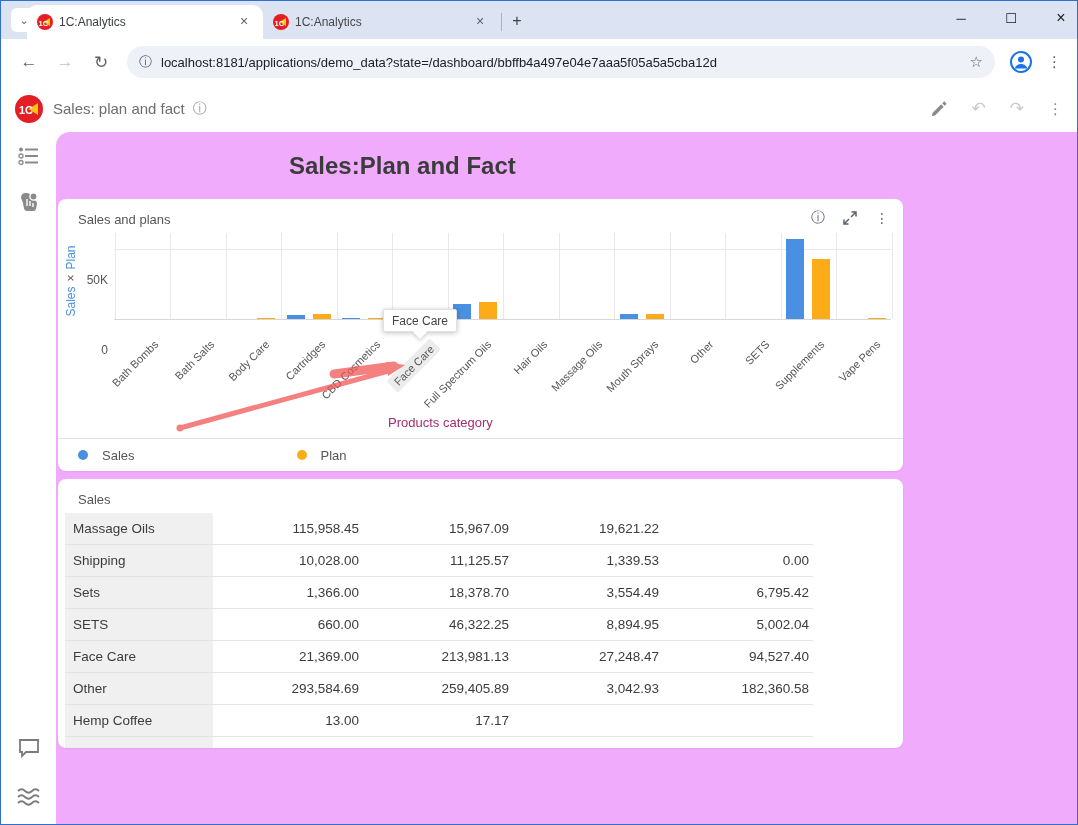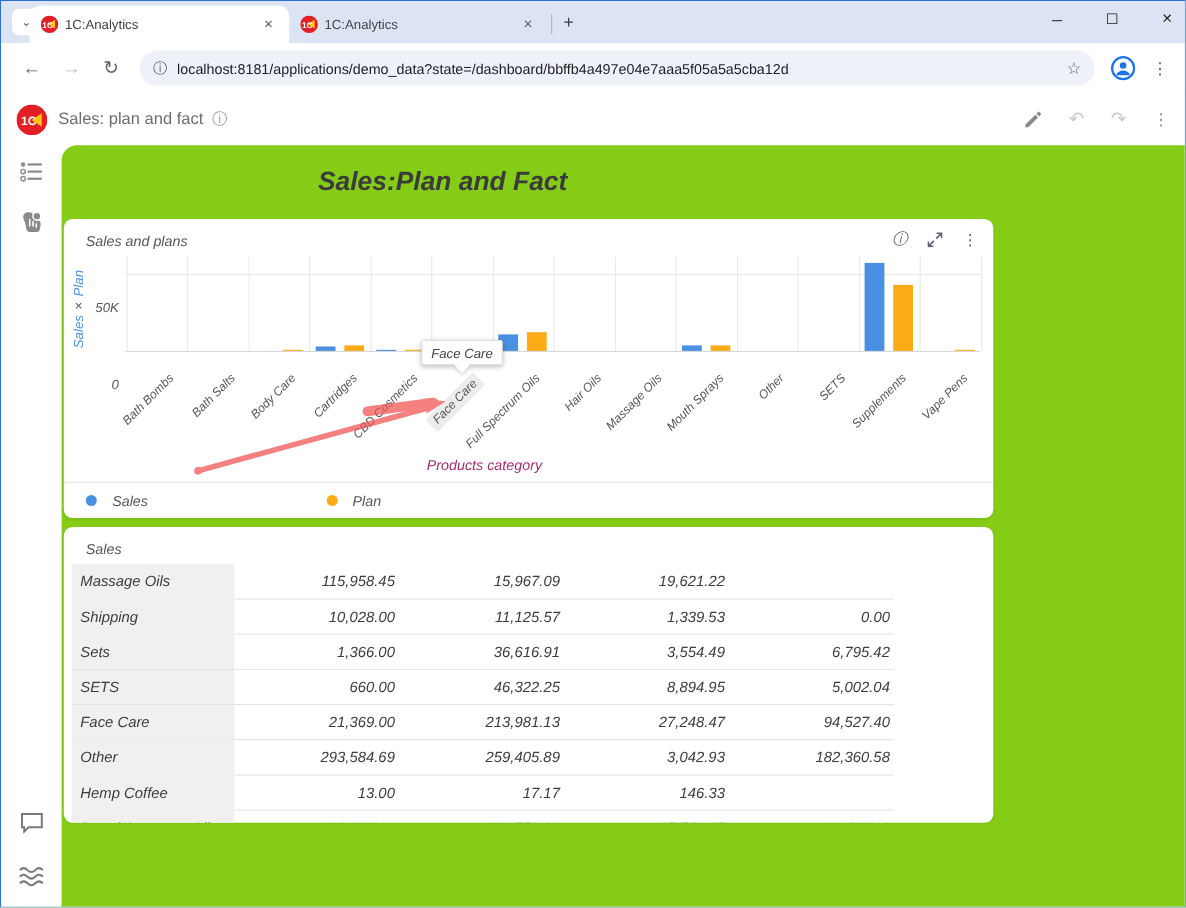--- a/index.html
+++ b/index.html
@@ -38,21 +38,21 @@
   .hdr-info { color:#9a9a9a; font-size:14px; margin-left:8px; }
   .hdr-right { margin-left:auto; display:flex; align-items:center; gap:24px; }
   .hdr-ic { font-size:17px; color:#8a8a8a; cursor:pointer; }
   .hdr-ic.muted { color:#c9c9c9; }
 
   
   .app-body { position:absolute; left:0; top:131px; right:0; bottom:0; background:#fff; display:flex; }
   .sidebar { width:55px; background:#fff; display:flex; flex-direction:column; align-items:center; padding:14px 0 16px 0; }
   .sb-ic { margin-bottom:24px; cursor:pointer; }
   .sb-spacer { flex:1; }
-  .content { position:relative; flex:1; background:#84cc16; border-top-left-radius:14px;font-style:italic; }
+  .content { position:relative; flex:1; background:#f0abfc; border-top-left-radius:14px; }
 
   .page-title { position:absolute; left:233px; top:20px; font-size:24px; font-weight:bold; color:#3b3b3b; }
 
   .card { position:absolute; left:2px; width:845px; background:#fff; border-radius:8px; box-shadow:0 1px 2px rgba(0,0,0,.06); overflow:hidden; }
   .card.chart-card { top:67px; height:272px; }
   .card.table-card { top:347px; height:269px; }
 
   .card-title { position:absolute; left:20px; top:13px; font-size:13px; color:#565656; }
   .chart-icons { position:absolute; right:14px; top:10px; display:flex; align-items:center; gap:18px; color:#5c6470; }
   .chart-icons .ci { font-size:14px; cursor:pointer; }
@@ -320,21 +320,21 @@
             <div class="trow">
               <span class="tlabel">Shipping</span>
               <span class="tval">10,028.00</span>
               <span class="tval">11,125.57</span>
               <span class="tval">1,339.53</span>
               <span class="tval">0.00</span>
             </div>
             <div class="trow">
               <span class="tlabel">Sets</span>
               <span class="tval">1,366.00</span>
-              <span class="tval">36,616.91</span>
+              <span class="tval">18,378.70</span>
               <span class="tval">3,554.49</span>
               <span class="tval">6,795.42</span>
             </div>
             <div class="trow">
               <span class="tlabel">SETS</span>
               <span class="tval">660.00</span>
               <span class="tval">46,322.25</span>
               <span class="tval">8,894.95</span>
               <span class="tval">5,002.04</span>
             </div>
@@ -349,21 +349,20 @@
               <span class="tlabel">Other</span>
               <span class="tval">293,584.69</span>
               <span class="tval">259,405.89</span>
               <span class="tval">3,042.93</span>
               <span class="tval">182,360.58</span>
             </div>
             <div class="trow">
               <span class="tlabel">Hemp Coffee</span>
               <span class="tval">13.00</span>
               <span class="tval">17.17</span>
-              <span class="tval">146.33</span>
             </div>
             <div class="trow">
               <span class="tlabel">Broad Spectrum Oils</span>
               <span class="tval">233,888.00</span>
               <span class="tval">189,559.29</span>
               <span class="tval">15,749.35</span>
               <span class="tval">96,489.60</span>
             </div>
           </div>
       </div>

